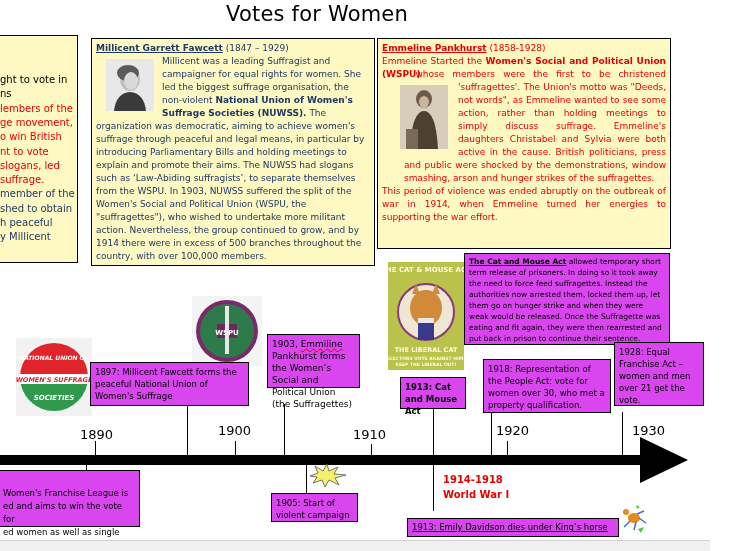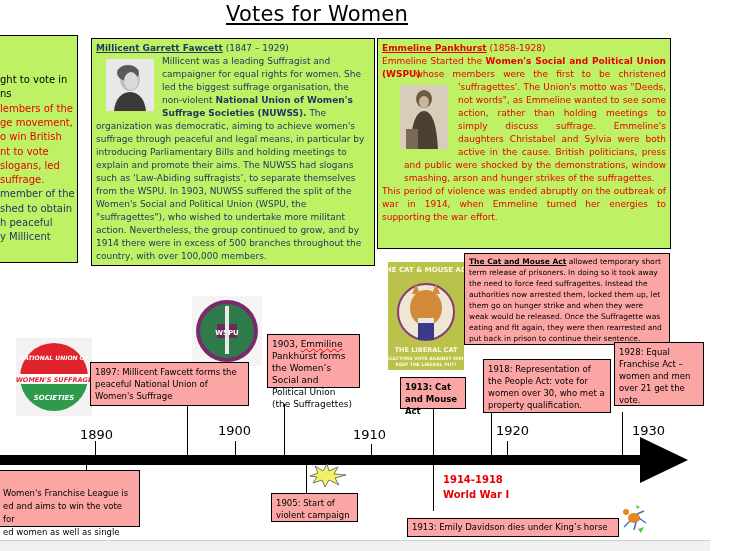--- a/index.html
+++ b/index.html
@@ -2,25 +2,25 @@
 <html><head>
 <meta charset="utf-8">
 <style>
   html, body { margin: 0; padding: 0; }
   body {
     width: 734px; height: 551px; position: relative; overflow: hidden;
     background: #ffffff; font-family: "DejaVu Sans", sans-serif; color: #000;
   }
   .abs { position: absolute; box-sizing: border-box; }
   .title {
-    left: 226px; top: 2px; font-size: 21px; text-decoration: underline;
+    left: 226px; top: 2px; font-size: 21px; 
     font-family: "DejaVu Sans", sans-serif; letter-spacing: 0.2px; white-space: nowrap;
   }
-  .box { border: 1.5px solid #000; background: #bef264; }
-  .box-thin { border: 1px solid #000; background: #fca5a5; }
+  .box { border: 1.5px solid #000; background: #fef9c3; }
+  .box-thin { border: 1px solid #000; background: #d946ef; }
   .txt { font-size: 9px; line-height: 13px; }
   .navy { color: #1f3864; }
   .red { color: #e60000; }
   .bold { font-weight: bold; }
   .under { text-decoration: underline; }
   .lead-left { left: 0; top: 35px; width: 78px; height: 228px; border-left: none; }
   .lead-left .line { white-space: nowrap; position: absolute; left: 0; font-size: 10px; line-height: 14px; }
   .fawcett { left: 91px; top: 38px; width: 284px; height: 228px; padding: 3px 4px; }
   .pankhurst { left: 377px; top: 38px; width: 294px; height: 211px; padding: 3px 4px; }
   .portrait { float: left; width: 48px; height: 52px; margin: 4px 8px 2px 10px; }
@@ -201,21 +201,21 @@
 </div>
 <div class="abs box-thin event" style="left:271px; top:493px; width:87px; height:29px;">
   <span>1905: Start of violent campaign</span>
 </div>
 
 <div class="abs ww1">
   <div>1914-1918</div>
   <div>World War I</div>
 </div>
 
-<div class="abs box-thin event" style="left:407px; top:518px; width:212px; height:19px; padding-top:2px;">
+<div class="abs box-thin event" style="left:407px; top:518px; width:212px; height:19px; padding-top:2px;text-decoration:underline;">
   <span>1913: Emily Davidson dies under King’s horse</span>
 </div>
 
 <div class="abs" style="left:622px; top:503px; width:26px; height:32px;">
   <svg width="26" height="32" viewBox="0 0 26 32">
     <polygon points="14,2 18,4 15,6" fill="#4ec94e"></polygon>
     <polygon points="16,26 22,24 19,30" fill="#4ec94e"></polygon>
     <ellipse cx="12" cy="15" rx="6" ry="5" fill="#e8891f"></ellipse>
     <circle cx="4" cy="9" r="3" fill="#e8891f"></circle>
     <line x1="8" y1="18" x2="2" y2="24" stroke="#4d6ad0" stroke-width="1.5"></line>

